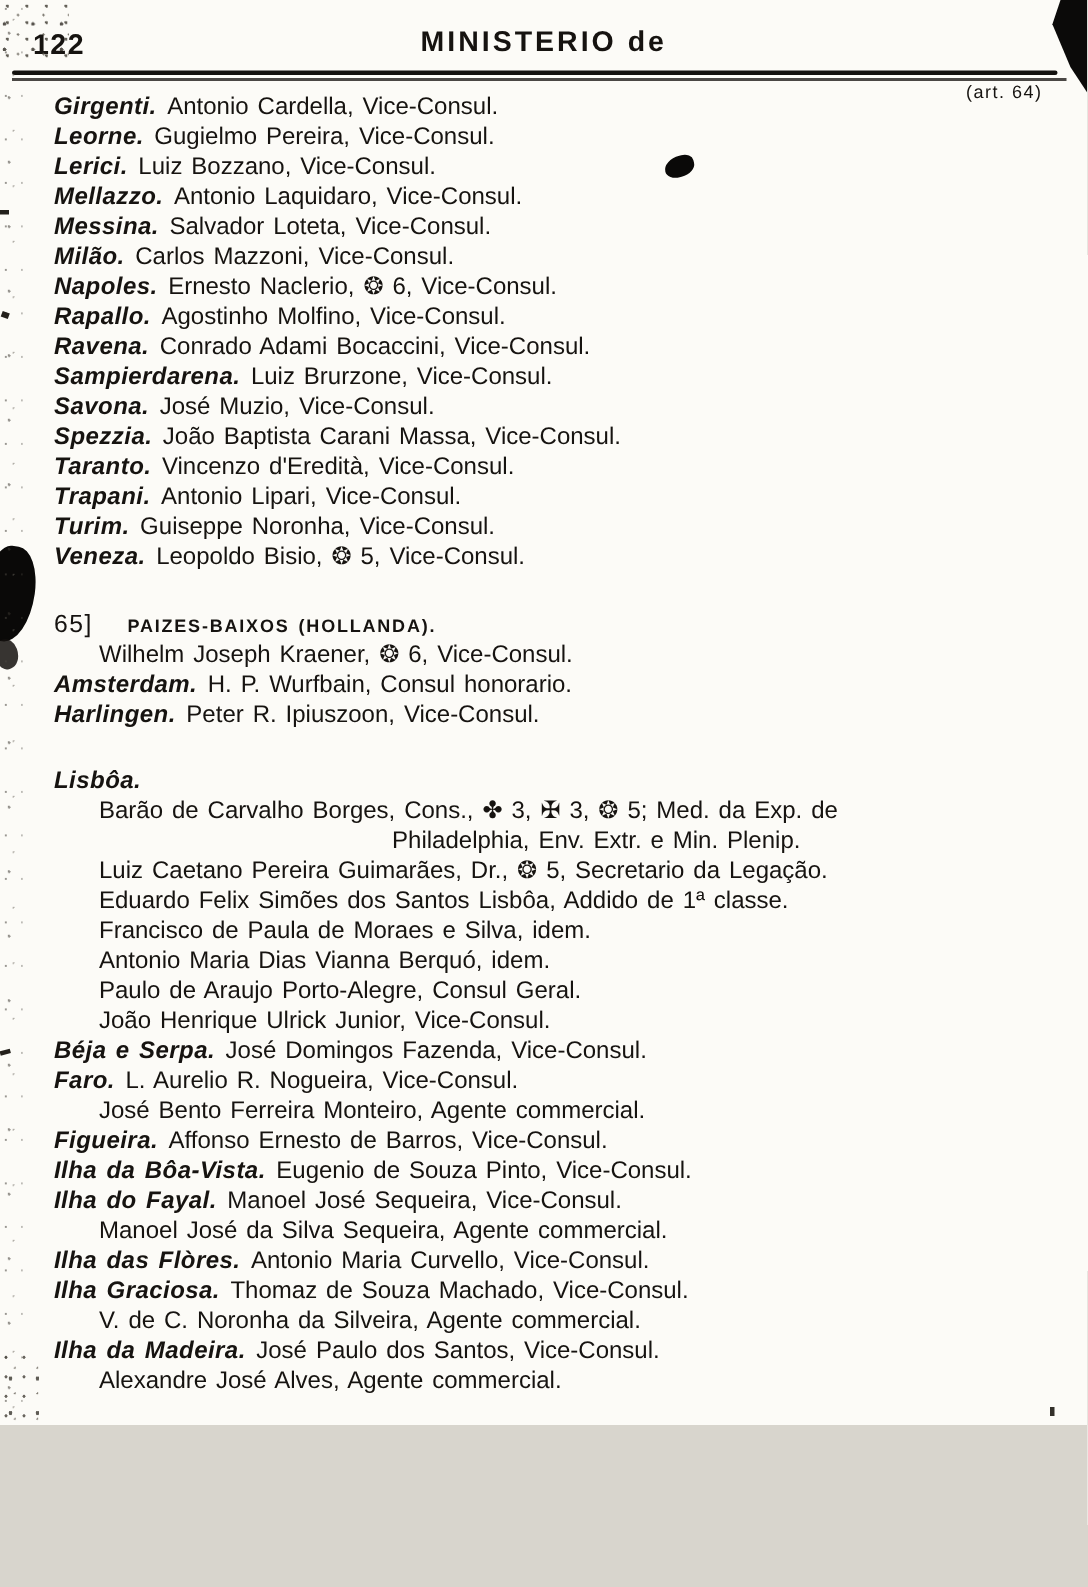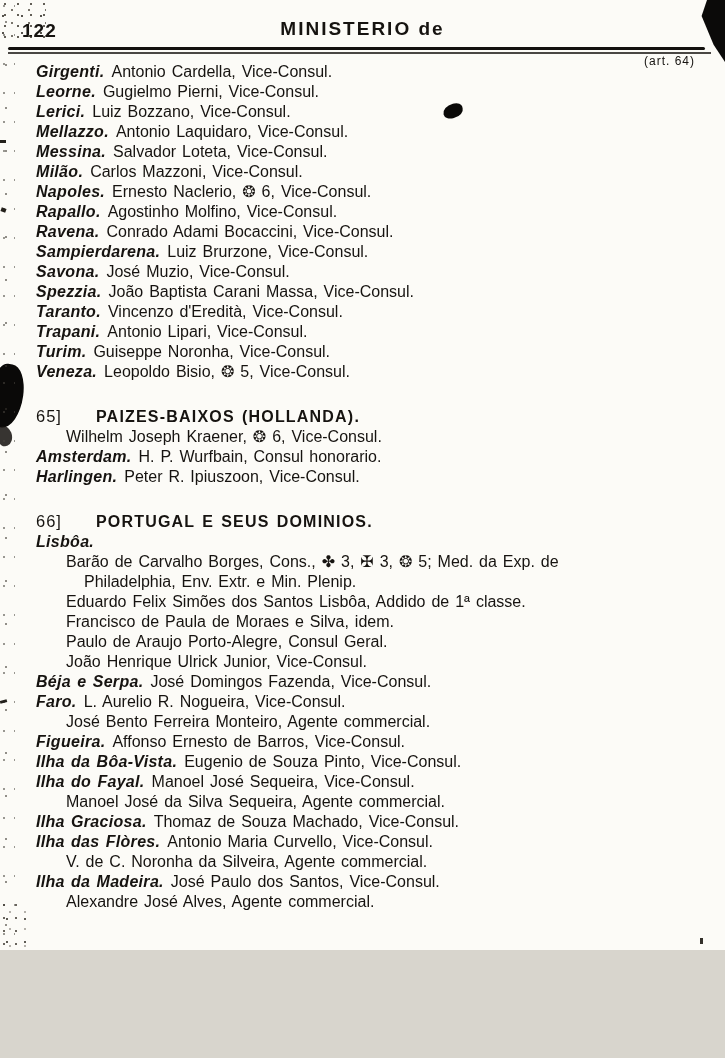--- a/index.html
+++ b/index.html
@@ -30,26 +30,26 @@
   
   .content {
     position:absolute; top:62px; left:36px; right:14px;
     font-size:16px; line-height:20px; word-spacing:1.5px;
   }
   .sec { display:block; }
   .sec.gap { margin-top:24px; }
   .section-head { line-height:20px; white-space:nowrap; }
   .sec-num { font-size:16.5px; letter-spacing:1px;margin-top:20px; }
   .sec-title {
-    font-size:16px; font-weight:bold; letter-spacing:1.2px;
-    margin-left:34px; text-transform:uppercase;
+    font-size:12px; font-weight:bold; letter-spacing:1.2px;
+    margin-left:23px; text-transform:uppercase;
   }
   .line { white-space:nowrap; }
   .line.i1 { padding-left:30px; }
-  .line.i2 { padding-left:48px; }
+  .line.i2 { padding-left:48px;text-align:center; }
   .city { font-style:italic; font-weight:bold; margin-right:7px; letter-spacing:.3px; }
 
   
   .corner-tr {
     position:absolute; top:0; right:0; width:30px; height:62px; background:#0b0a09;
     clip-path:polygon(100% 0, 100% 100%, 62% 72%, 22% 26%, 40% 0);
   }
   .ink-dot {
     position:absolute; top:104px; left:443px; width:20px; height:14px;
     background:#0a0908; border-radius:62% 38% 55% 45%; transform:rotate(-14deg);
@@ -104,21 +104,21 @@
   </div>
   <div class="rule-a"></div>
   <div class="rule-b"></div>
 
   <main class="content">
       <section class="sec">
         <div class="line i0">
     <span class="city">Girgenti.</span><span class="rest">Antonio Cardella, Vice-Consul.</span>
   </div>
         <div class="line i0">
-    <span class="city">Leorne.</span><span class="rest">Gugielmo Pierni, Vice-Consul.</span>
+    <span class="city">Leorne.</span><span class="rest">Gugielmo Pereira, Vice-Consul.</span>
   </div>
         <div class="line i0">
     <span class="city">Lerici.</span><span class="rest">Luiz Bozzano, Vice-Consul.</span>
   </div>
         <div class="line i0">
     <span class="city">Mellazzo.</span><span class="rest">Antonio Laquidaro, Vice-Consul.</span>
   </div>
         <div class="line i0">
     <span class="city">Messina.</span><span class="rest">Salvador Loteta, Vice-Consul.</span>
   </div>
@@ -164,39 +164,42 @@
     <span class="rest">Wilhelm Joseph Kraener, ❂ 6, Vice-Consul.</span>
   </div>
         <div class="line i0">
     <span class="city">Amsterdam.</span><span class="rest">H. P. Wurfbain, Consul honorario.</span>
   </div>
         <div class="line i0">
     <span class="city">Harlingen.</span><span class="rest">Peter R. Ipiuszoon, Vice-Consul.</span>
   </div>
       </section>
       <section class="sec gap">
-        <div class="section-head">
-    <span class="sec-num">66]</span><span class="sec-title">PORTUGAL E SEUS DOMINIOS.</span>
-  </div>
         <div class="line i0">
     <span class="city">Lisbôa.</span><span class="rest"></span>
   </div>
         <div class="line i1">
     <span class="rest">Barão de Carvalho Borges, Cons., ✤ 3, ✠ 3, ❂ 5; Med. da Exp. de</span>
   </div>
         <div class="line i2">
     <span class="rest">Philadelphia, Env. Extr. e Min. Plenip.</span>
   </div>
         <div class="line i1">
+    <span class="rest">Luiz Caetano Pereira Guimarães, Dr., ❂ 5, Secretario da Legação.</span>
+  </div>
+        <div class="line i1">
     <span class="rest">Eduardo Felix Simões dos Santos Lisbôa, Addido de 1ª classe.</span>
   </div>
         <div class="line i1">
     <span class="rest">Francisco de Paula de Moraes e Silva, idem.</span>
   </div>
         <div class="line i1">
+    <span class="rest">Antonio Maria Dias Vianna Berquó, idem.</span>
+  </div>
+        <div class="line i1">
     <span class="rest">Paulo de Araujo Porto-Alegre, Consul Geral.</span>
   </div>
         <div class="line i1">
     <span class="rest">João Henrique Ulrick Junior, Vice-Consul.</span>
   </div>
         <div class="line i0">
     <span class="city">Béja e Serpa.</span><span class="rest">José Domingos Fazenda, Vice-Consul.</span>
   </div>
         <div class="line i0">
     <span class="city">Faro.</span><span class="rest">L. Aurelio R. Nogueira, Vice-Consul.</span>
@@ -210,24 +213,24 @@
         <div class="line i0">
     <span class="city">Ilha da Bôa-Vista.</span><span class="rest">Eugenio de Souza Pinto, Vice-Consul.</span>
   </div>
         <div class="line i0">
     <span class="city">Ilha do Fayal.</span><span class="rest">Manoel José Sequeira, Vice-Consul.</span>
   </div>
         <div class="line i1">
     <span class="rest">Manoel José da Silva Sequeira, Agente commercial.</span>
   </div>
         <div class="line i0">
+    <span class="city">Ilha das Flòres.</span><span class="rest">Antonio Maria Curvello, Vice-Consul.</span>
+  </div>
+        <div class="line i0">
     <span class="city">Ilha Graciosa.</span><span class="rest">Thomaz de Souza Machado, Vice-Consul.</span>
-  </div>
-        <div class="line i0">
-    <span class="city">Ilha das Flòres.</span><span class="rest">Antonio Maria Curvello, Vice-Consul.</span>
   </div>
         <div class="line i1">
     <span class="rest">V. de C. Noronha da Silveira, Agente commercial.</span>
   </div>
         <div class="line i0">
     <span class="city">Ilha da Madeira.</span><span class="rest">José Paulo dos Santos, Vice-Consul.</span>
   </div>
         <div class="line i1">
     <span class="rest">Alexandre José Alves, Agente commercial.</span>
   </div>

